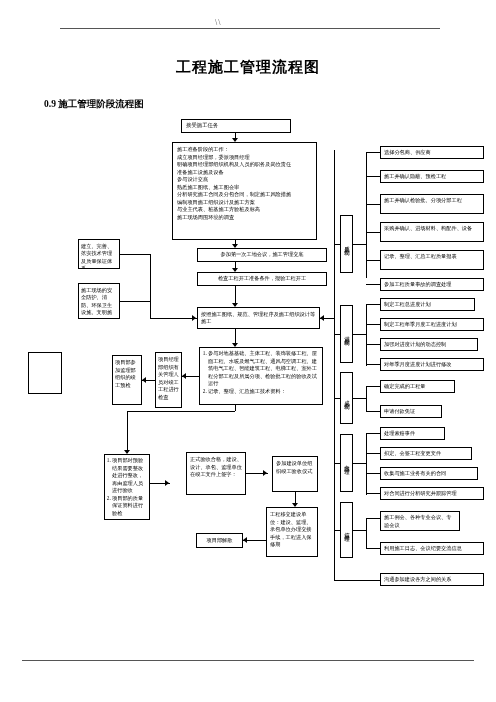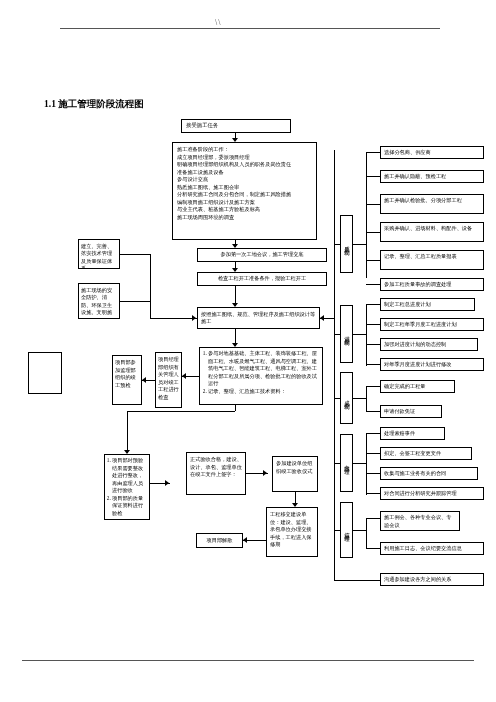--- a/index.html
+++ b/index.html
@@ -48,21 +48,22 @@
 </style>
 </head>
 <body>
 
 <div class="page">
 
   <div class="topline"></div>
   <div class="topmark">\\</div>
   <div class="bottomline"></div>
 
-  <div class="subtitle">1.1   施工管理阶段流程图</div>
+  <div class="title">工程施工管理流程图</div>
+  <div class="subtitle">0.9   施工管理阶段流程图</div>
 
   <div class="box center" style="left:181px;top:119px;width:110px;height:14px;font-size:5.4px;justify-content:flex-start;padding-left:4px;">接受施工任务</div>
   <div class="ln lnv" style="left:235px;top:133px;height:7px;"></div>
   <div class="arw arw-d" style="left:232px;top:138px;"></div>
 
   <div class="box" style="left:172px;top:142px;width:145px;height:98px;padding:3px 4px;">
     <ul>
       <li>施工准备阶段的工作：</li>
       <li>成立项目经理部，委派项目经理</li>
       <li>明确项目经理部组织机构及人员的职务及岗位责任</li>

